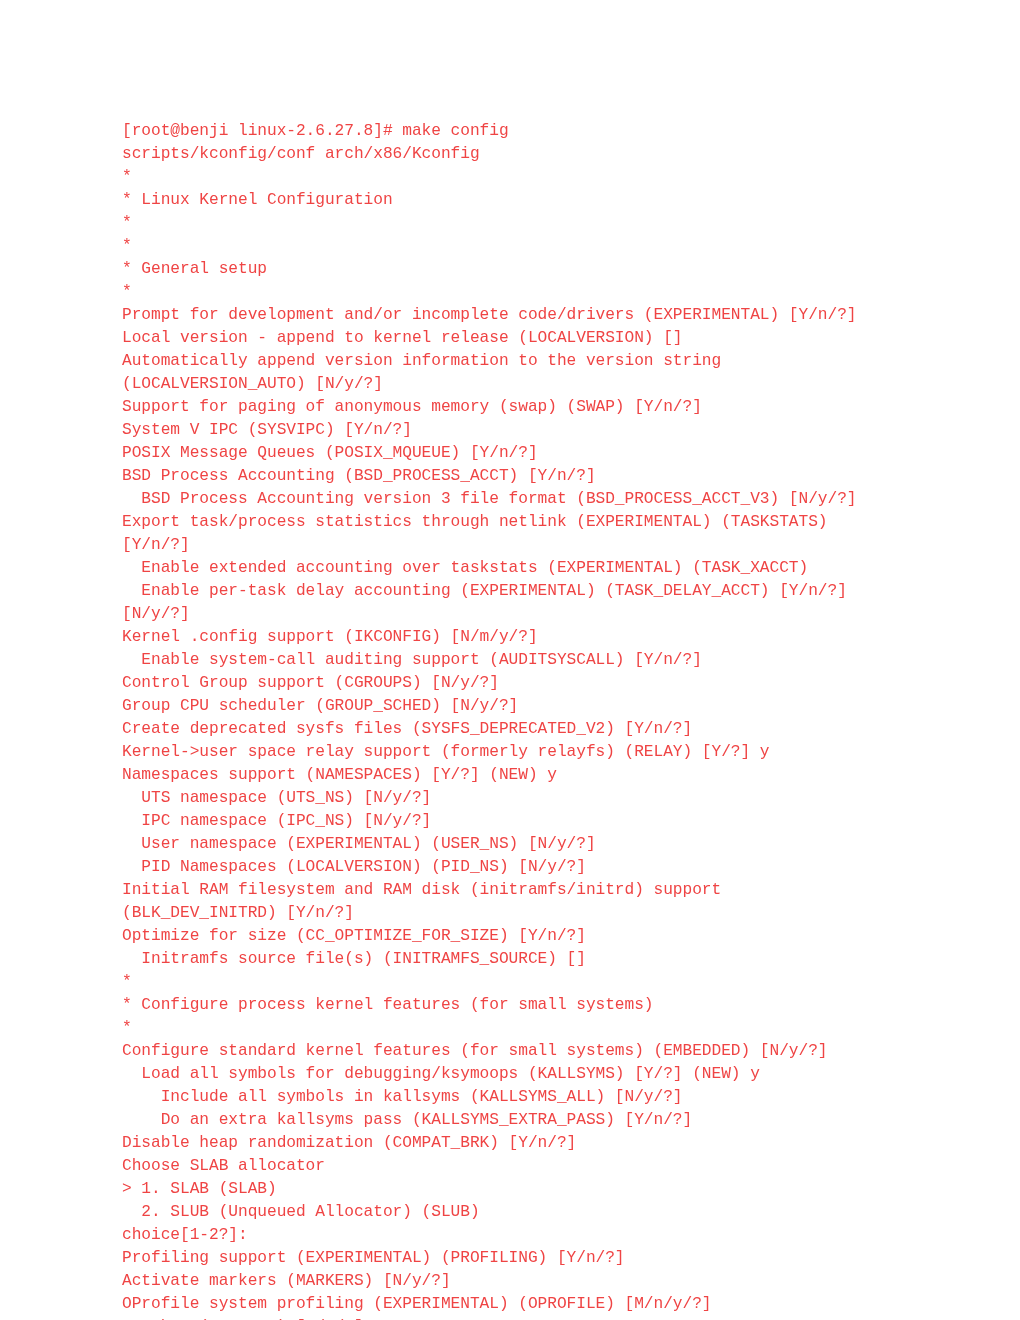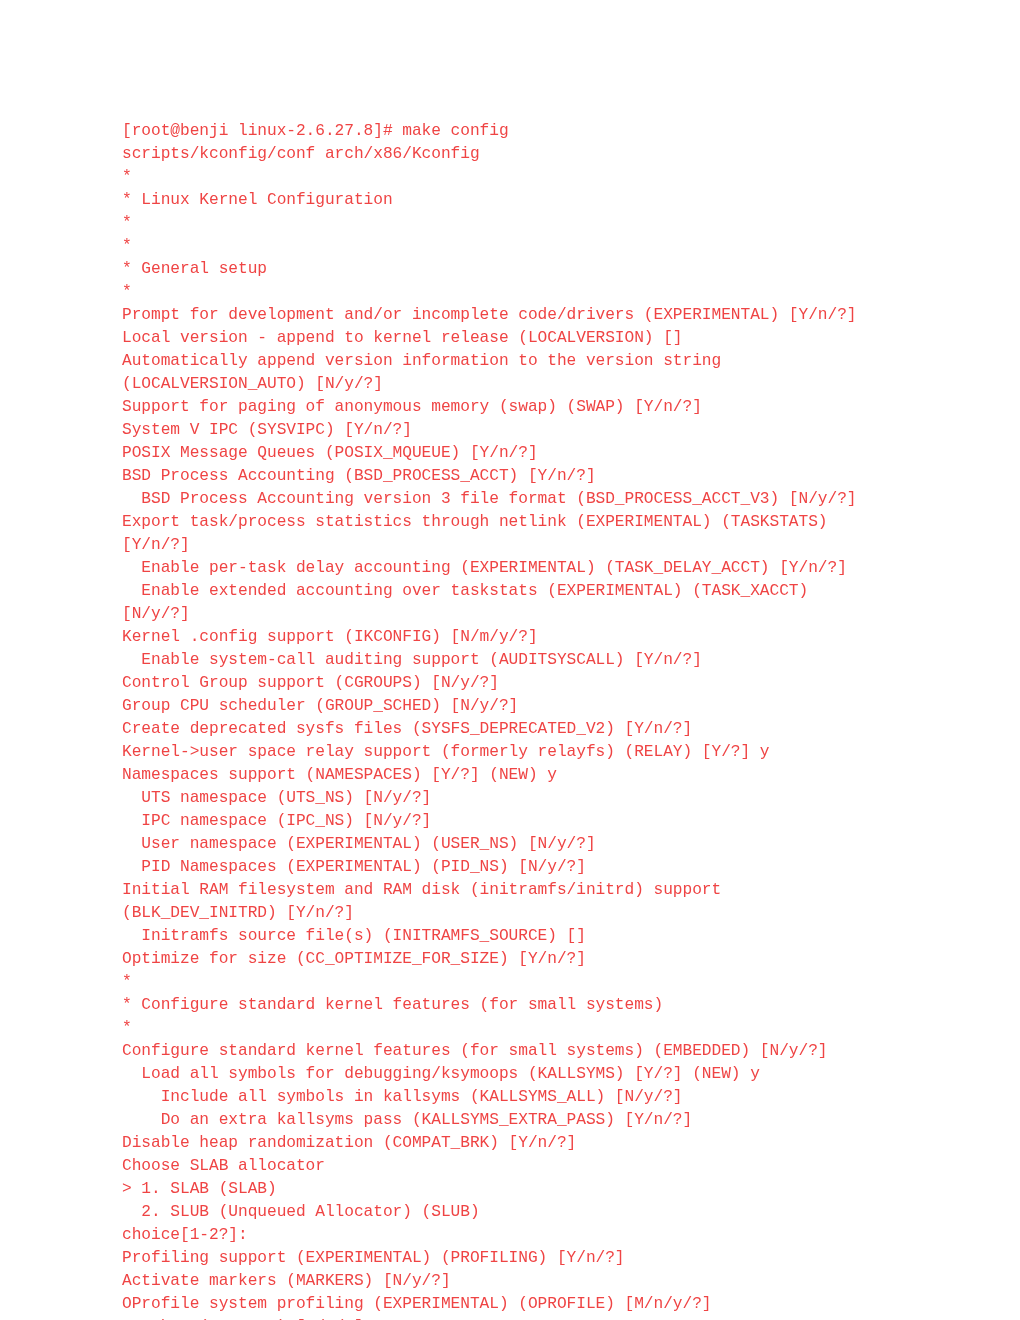--- a/index.html
+++ b/index.html
@@ -48,40 +48,40 @@
     <div class="line">Local version - append to kernel release (LOCALVERSION) []</div>
     <div class="line">Automatically append version information to the version string</div>
     <div class="line">(LOCALVERSION_AUTO) [N/y/?]</div>
     <div class="line">Support for paging of anonymous memory (swap) (SWAP) [Y/n/?]</div>
     <div class="line">System V IPC (SYSVIPC) [Y/n/?]</div>
     <div class="line">POSIX Message Queues (POSIX_MQUEUE) [Y/n/?]</div>
     <div class="line">BSD Process Accounting (BSD_PROCESS_ACCT) [Y/n/?]</div>
     <div class="line">  BSD Process Accounting version 3 file format (BSD_PROCESS_ACCT_V3) [N/y/?]</div>
     <div class="line">Export task/process statistics through netlink (EXPERIMENTAL) (TASKSTATS)</div>
     <div class="line">[Y/n/?]</div>
+    <div class="line">  Enable extended accounting over taskstats (EXPERIMENTAL) (TASK_XACCT)</div>
     <div class="line">  Enable per-task delay accounting (EXPERIMENTAL) (TASK_DELAY_ACCT) [Y/n/?]</div>
-    <div class="line">  Enable extended accounting over taskstats (EXPERIMENTAL) (TASK_XACCT)</div>
     <div class="line">[N/y/?]</div>
     <div class="line">Kernel .config support (IKCONFIG) [N/m/y/?]</div>
     <div class="line">  Enable system-call auditing support (AUDITSYSCALL) [Y/n/?]</div>
     <div class="line">Control Group support (CGROUPS) [N/y/?]</div>
     <div class="line">Group CPU scheduler (GROUP_SCHED) [N/y/?]</div>
     <div class="line">Create deprecated sysfs files (SYSFS_DEPRECATED_V2) [Y/n/?]</div>
     <div class="line">Kernel-&gt;user space relay support (formerly relayfs) (RELAY) [Y/?] y</div>
     <div class="line">Namespaces support (NAMESPACES) [Y/?] (NEW) y</div>
     <div class="line">  UTS namespace (UTS_NS) [N/y/?]</div>
     <div class="line">  IPC namespace (IPC_NS) [N/y/?]</div>
     <div class="line">  User namespace (EXPERIMENTAL) (USER_NS) [N/y/?]</div>
-    <div class="line">  PID Namespaces (EXPERIMENTAL) (PID_NS) [N/y/?]</div>
+    <div class="line">  PID Namespaces (LOCALVERSION) (PID_NS) [N/y/?]</div>
     <div class="line">Initial RAM filesystem and RAM disk (initramfs/initrd) support</div>
     <div class="line">(BLK_DEV_INITRD) [Y/n/?]</div>
+    <div class="line">Optimize for size (CC_OPTIMIZE_FOR_SIZE) [Y/n/?]</div>
     <div class="line">  Initramfs source file(s) (INITRAMFS_SOURCE) []</div>
-    <div class="line">Optimize for size (CC_OPTIMIZE_FOR_SIZE) [Y/n/?]</div>
     <div class="line">*</div>
-    <div class="line">* Configure standard kernel features (for small systems)</div>
+    <div class="line">* Configure process kernel features (for small systems)</div>
     <div class="line">*</div>
     <div class="line">Configure standard kernel features (for small systems) (EMBEDDED) [N/y/?]</div>
     <div class="line">  Load all symbols for debugging/ksymoops (KALLSYMS) [Y/?] (NEW) y</div>
     <div class="line">    Include all symbols in kallsyms (KALLSYMS_ALL) [N/y/?]</div>
     <div class="line">    Do an extra kallsyms pass (KALLSYMS_EXTRA_PASS) [Y/n/?]</div>
     <div class="line">Disable heap randomization (COMPAT_BRK) [Y/n/?]</div>
     <div class="line">Choose SLAB allocator</div>
     <div class="line">&gt; 1. SLAB (SLAB)</div>
     <div class="line">  2. SLUB (Unqueued Allocator) (SLUB)</div>
     <div class="line">choice[1-2?]:</div>

